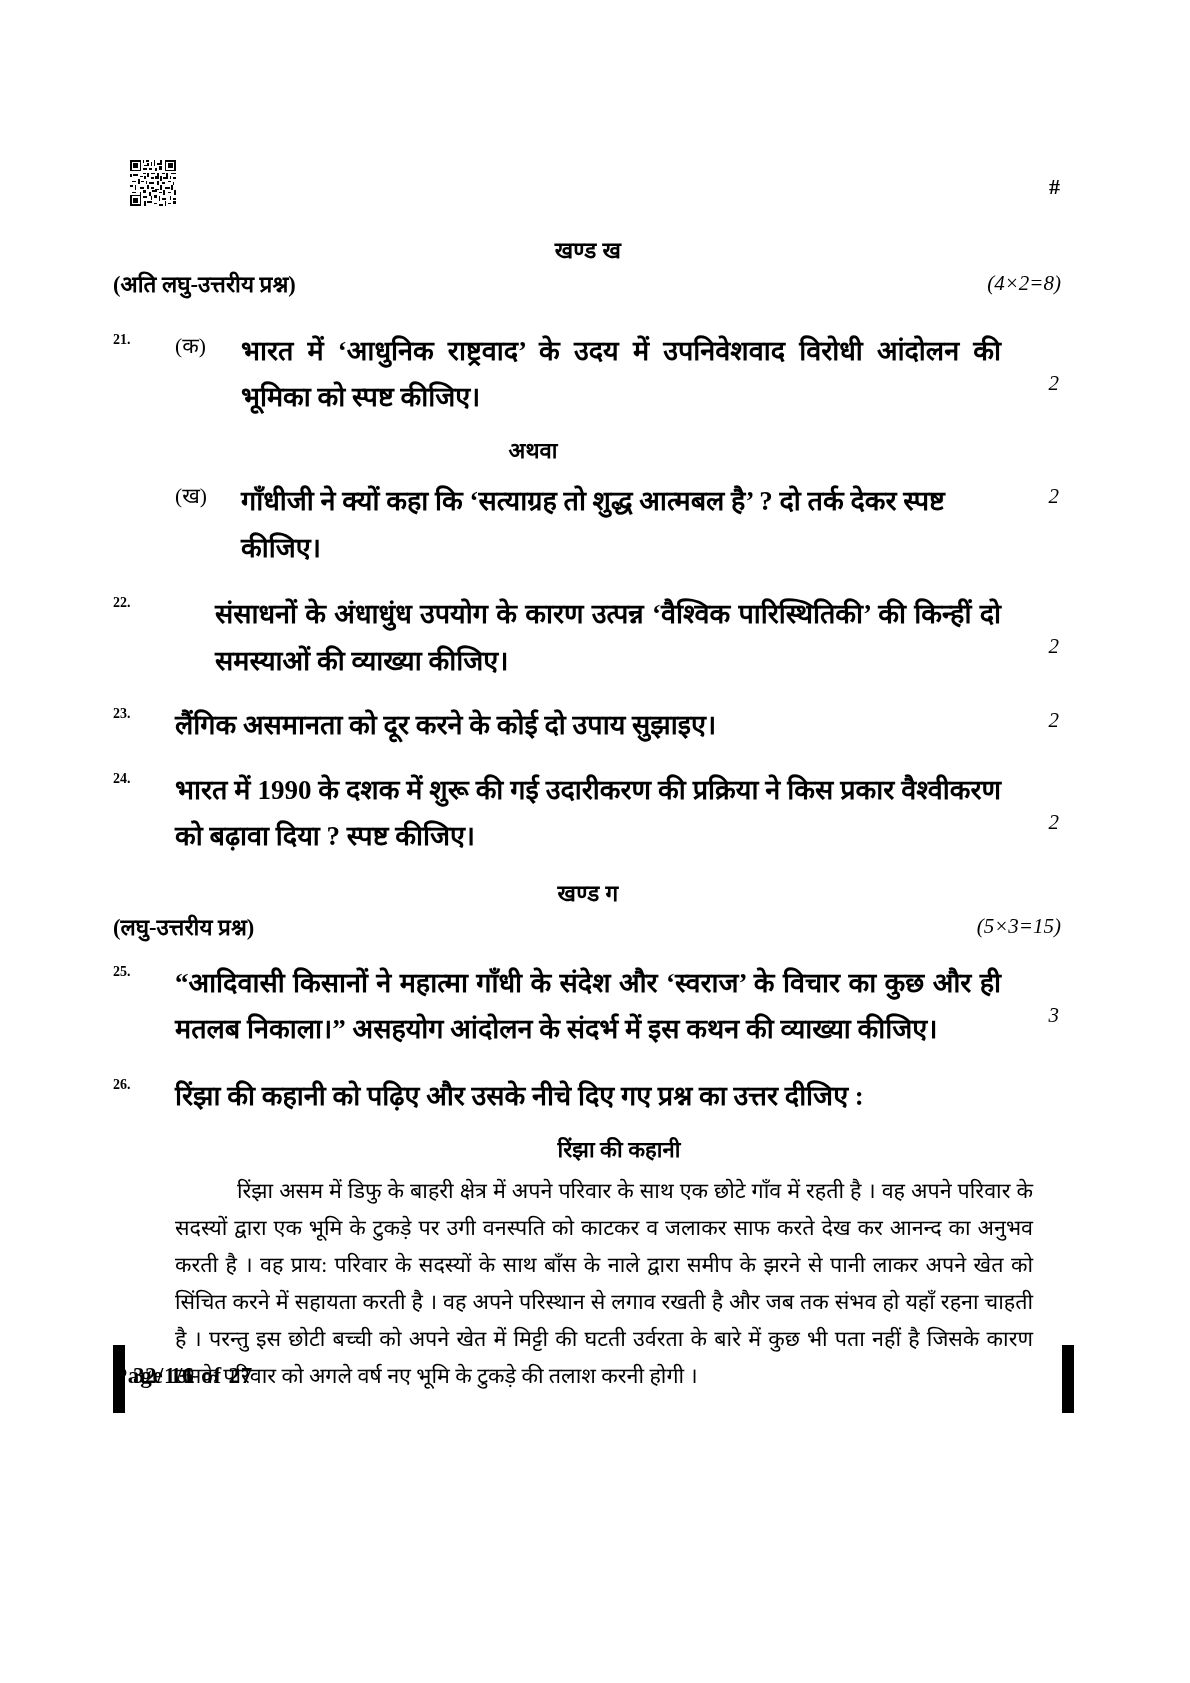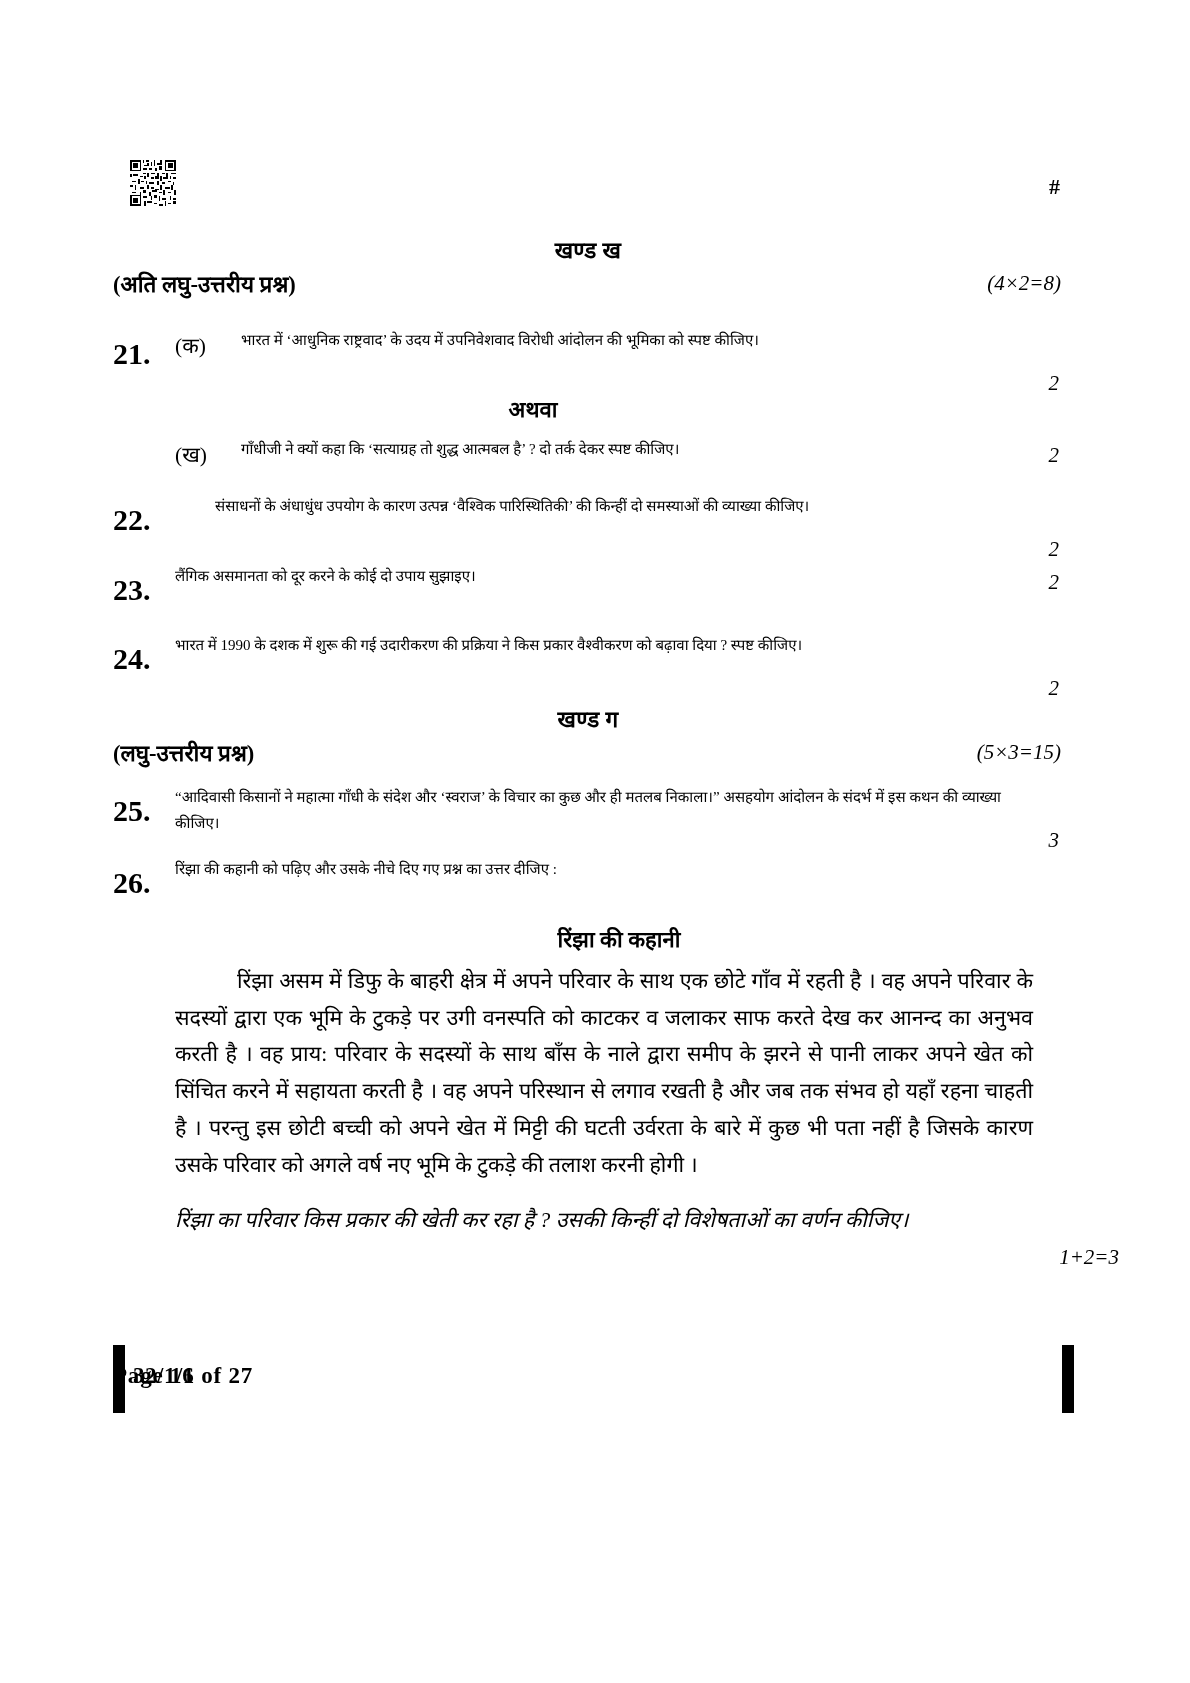--- a/index.html
+++ b/index.html
@@ -93,35 +93,36 @@
   
   .q {
     position: relative;
     display: flex;
     align-items: flex-start;
     margin-top: 16px;
   }
   .q-num {
     flex: 0 0 62px;
     font-weight: bold;
-    font-size: 30px;
+    font-size: 14px;
     line-height: 1.72;
   }
   .q-sub {
     flex: 0 0 66px;
     font-size: 21.5px;
     line-height: 1.72;
   }
   .q-body {
     flex: 1 1 auto;
-    font-size: 15px;
+    font-size: 27px;
     line-height: 1.72;
     text-align: justify;
     text-justify: inter-word;
     padding-right: 62px;
+    font-weight: bold;
   }
   .q-body.nojust { text-align: left; }
   .q-marks {
     position: absolute;
     right: 4px;
     font-style: italic;
     font-size: 21px;
     line-height: 1.72;
   }
   .q-marks.line1 { top: 0; }
@@ -349,24 +350,20 @@
     </div>
 
     <div class="q" style="margin-top:20px;">
       <div class="q-num">26.</div>
       <div class="q-body nojust">रिंझा की कहानी को पढ़िए और उसके नीचे दिए गए प्रश्न का उत्तर दीजिए :</div>
     </div>
 
     <div class="story-wrap">
       <div class="story-title">रिंझा की कहानी</div>
       <div class="story-para">रिंझा असम में डिफु के बाहरी क्षेत्र में अपने परिवार के साथ एक छोटे गाँव में रहती है । वह अपने परिवार के सदस्यों द्वारा एक भूमि के टुकड़े पर उगी वनस्पति को काटकर व जलाकर साफ करते देख कर आनन्द का अनुभव करती है । वह प्राय: परिवार के सदस्यों के साथ बाँस के नाले द्वारा समीप के झरने से पानी लाकर अपने खेत को सिंचित करने में सहायता करती है । वह अपने परिस्थान से लगाव रखती है और जब तक संभव हो यहाँ रहना चाहती है । परन्तु इस छोटी बच्ची को अपने खेत में मिट्टी की घटती उर्वरता के बारे में कुछ भी पता नहीं है जिसके कारण उसके परिवार को अगले वर्ष नए भूमि के टुकड़े की तलाश करनी होगी ।</div>
-      <div class="story-question">
-        <span>रिंझा का परिवार किस प्रकार की खेती कर रहा है ? उसकी किन्हीं दो विशेषताओं का वर्णन कीजिए।</span>
-        <span class="q-marks" style="right:-56px;">1+2=3</span>
-      </div>
     </div>
 
   </div>
 
   <div class="corner-bar left"></div>
   <div class="corner-bar right"></div>
   <div class="footer">
     <div class="paper-code">32/1/1</div>
     <div class="page-label">Page 16 of 27</div>
   </div>

